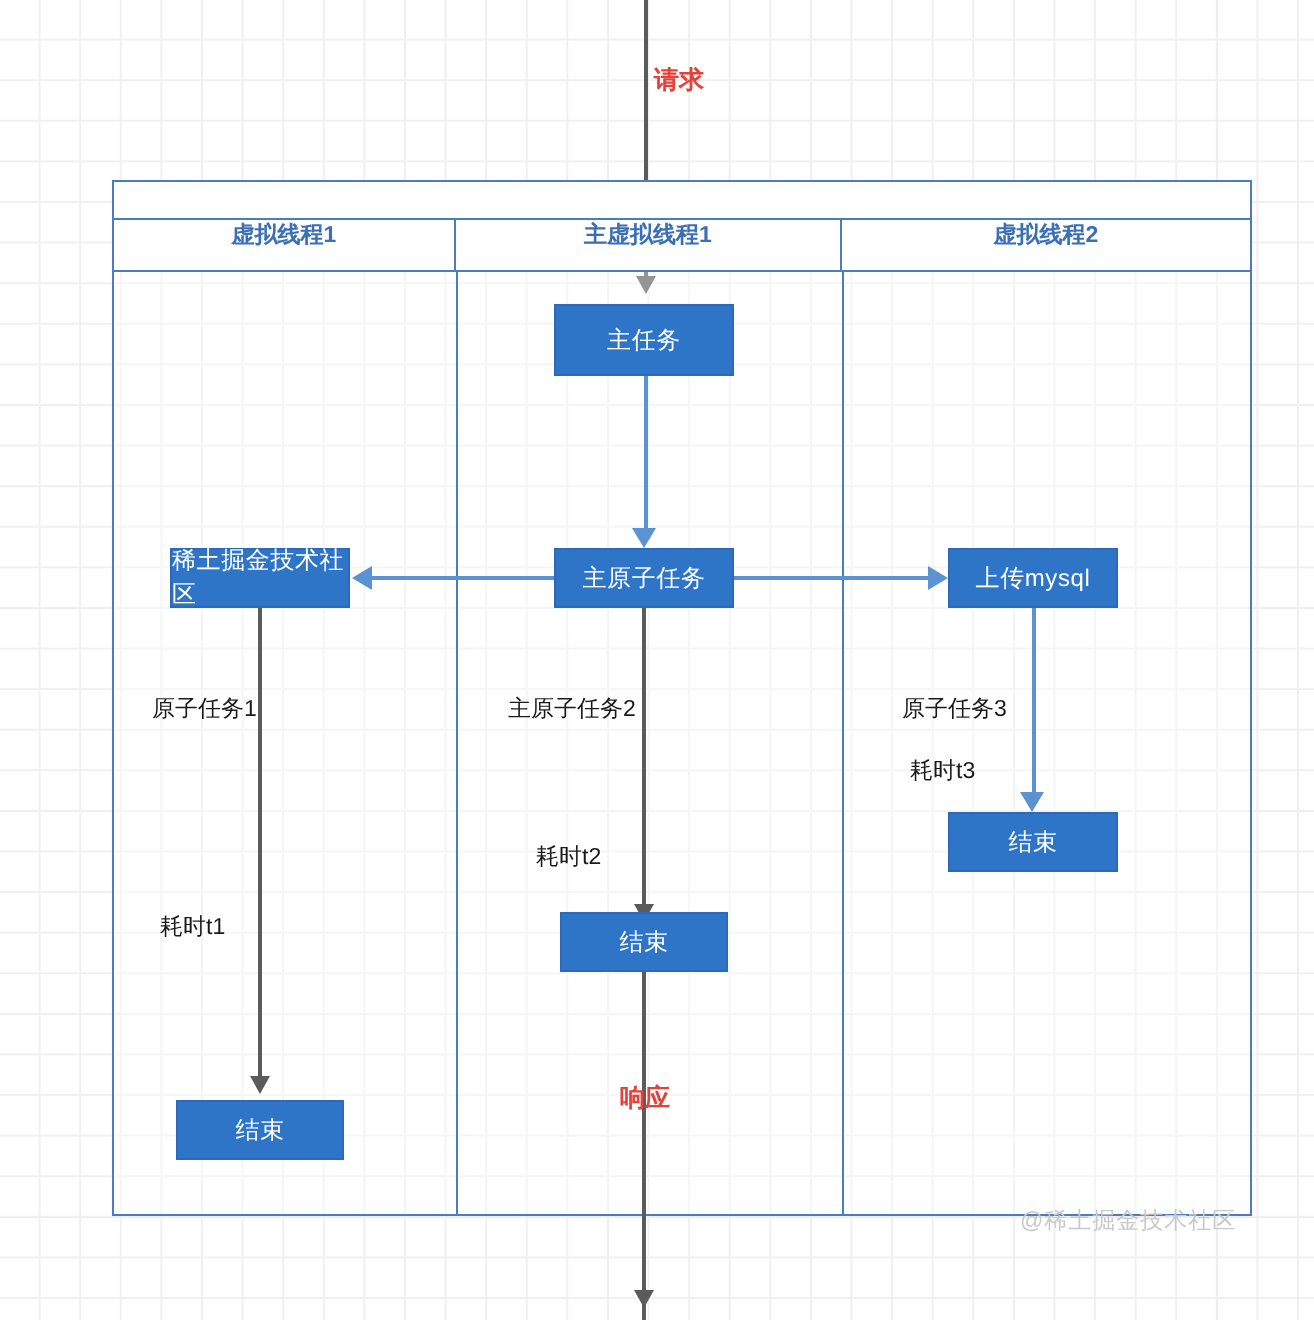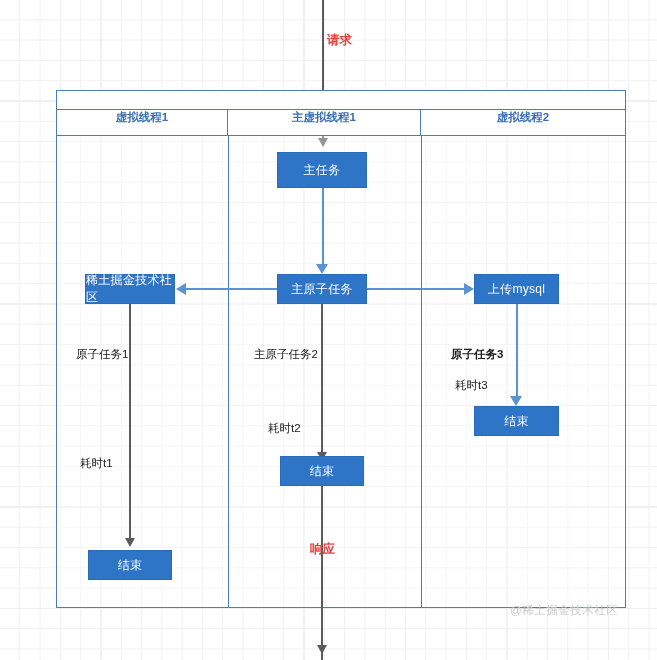--- a/index.html
+++ b/index.html
@@ -242,21 +242,21 @@
   <div class="arrowhead-down" style="left:317px; top:452px;"></div>
   <div class="edge-label" style="left:254px; top:347px;">主原子任务2</div>
   <div class="edge-label" style="left:268px; top:421px;">耗时t2</div>
 
   <div class="node" style="left:280px; top:456px; width:84px; height:30px;">
     <span>结束</span>
   </div>
 
   <div class="vline-blue" style="left:516px; top:304px; height:92px;"></div>
   <div class="arrowhead-down-blue" style="left:510px; top:396px;"></div>
-  <div class="edge-label" style="left:451px; top:347px;font-weight:bold;">原子任务3</div>
+  <div class="edge-label" style="left:451px; top:347px;">原子任务3</div>
   <div class="edge-label" style="left:455px; top:378px;">耗时t3</div>
 
   <div class="node" style="left:474px; top:406px; width:85px; height:30px;">
     <span>结束</span>
   </div>
 
   <div class="vline" style="left:321px; top:486px; height:174px;"></div>
   <div class="red-label" style="left:310px; top:541px;">响应</div>
   <div class="arrowhead-down" style="left:317px; top:645px;"></div>
 

